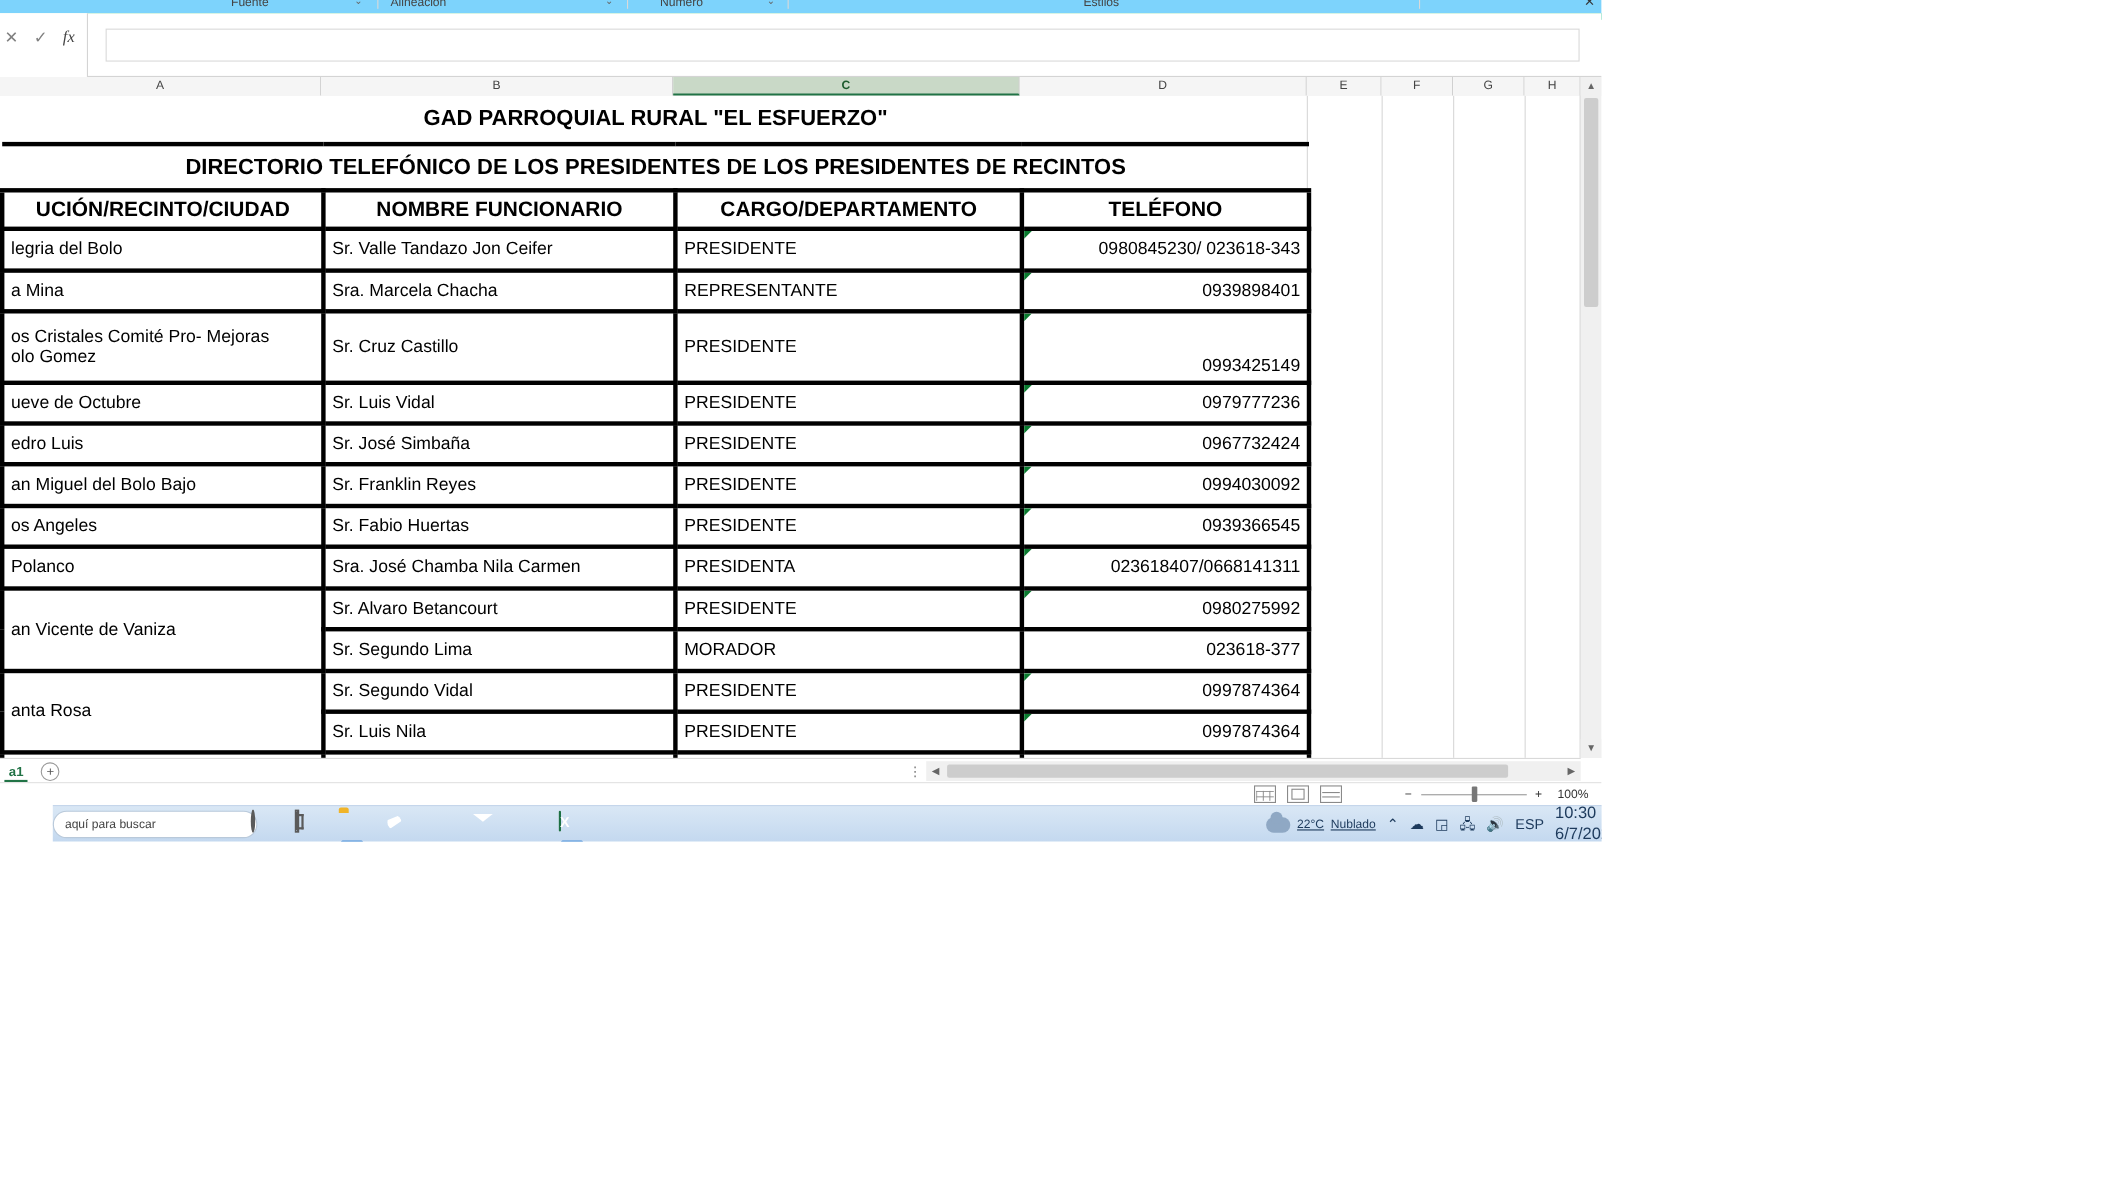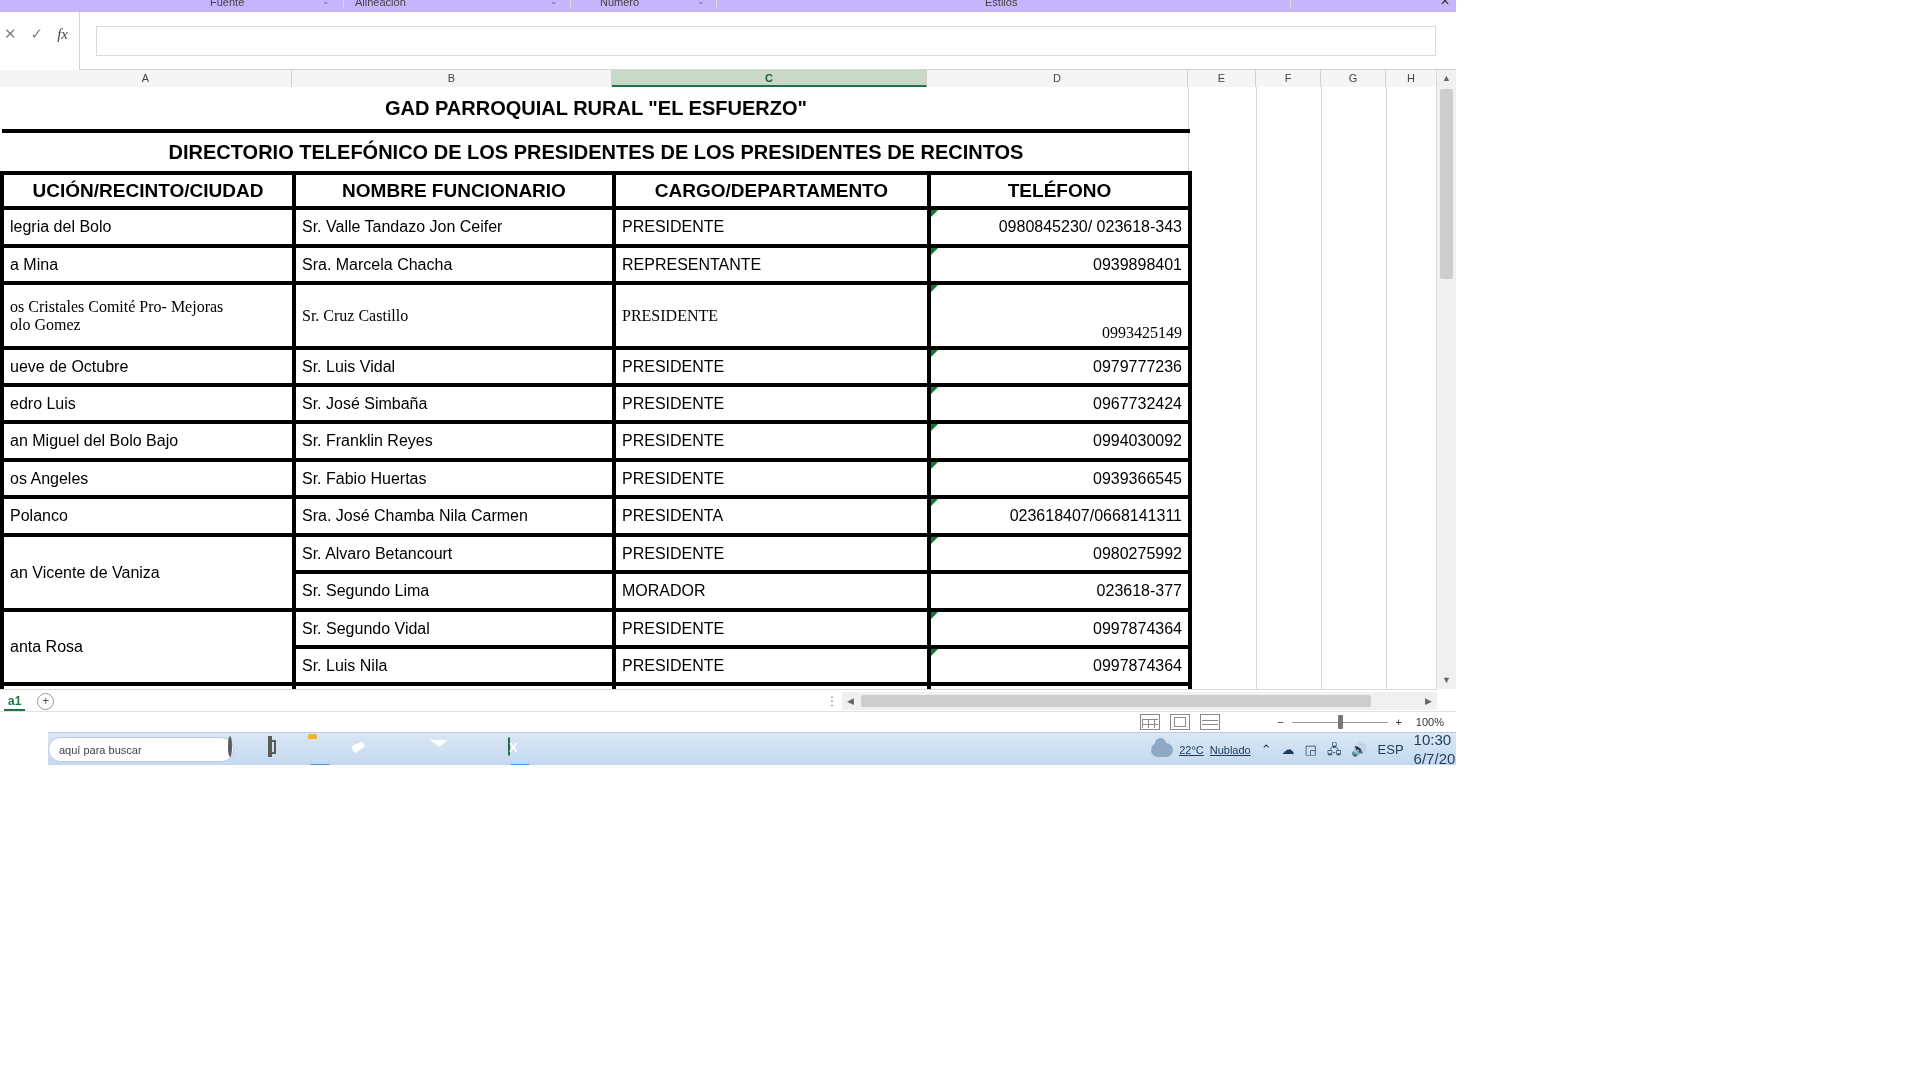--- a/index.html
+++ b/index.html
@@ -19,21 +19,21 @@
     background: #ffffff;
     overflow: hidden;
   }
 
   
   .ribbon-strip {
     position: absolute;
     left: 0; top: 0;
     width: 1456px;
     height: 12px;
-    background: #c4b5fd;
+    background: #7dd3fc;
     border-bottom: 6px solid #22c55e;
   }
   .ribbon-group {
     position: absolute;
     top: -4px;
     font-size: 11px;
     color: #444;
     white-space: nowrap;
   }
   .ribbon-sep {
@@ -680,21 +680,21 @@
           <td>Sr. Valle Tandazo Jon Ceifer</td>
           <td>PRESIDENTE</td>
           <td class="num greenmark">0980845230/ 023618-343</td>
         </tr>
         <tr style="height:37px;">
           <td>a Mina</td>
           <td>Sra. Marcela Chacha</td>
           <td>REPRESENTANTE</td>
           <td class="num greenmark">0939898401</td>
         </tr>
-        <tr style="height:65px;font-family:Liberation Serif, serif;">
+        <tr style="height:65px;">
           <td class="wrap">os Cristales Comité Pro- Mejoras<br>olo Gomez</td>
           <td>Sr. Cruz Castillo</td>
           <td>PRESIDENTE</td>
           <td class="num greenmark" style="vertical-align:bottom;padding-bottom:4px;">0993425149</td>
         </tr>
         <tr style="height:37px;">
           <td>ueve de Octubre</td>
           <td>Sr. Luis Vidal</td>
           <td>PRESIDENTE</td>
           <td class="num greenmark">0979777236</td>

